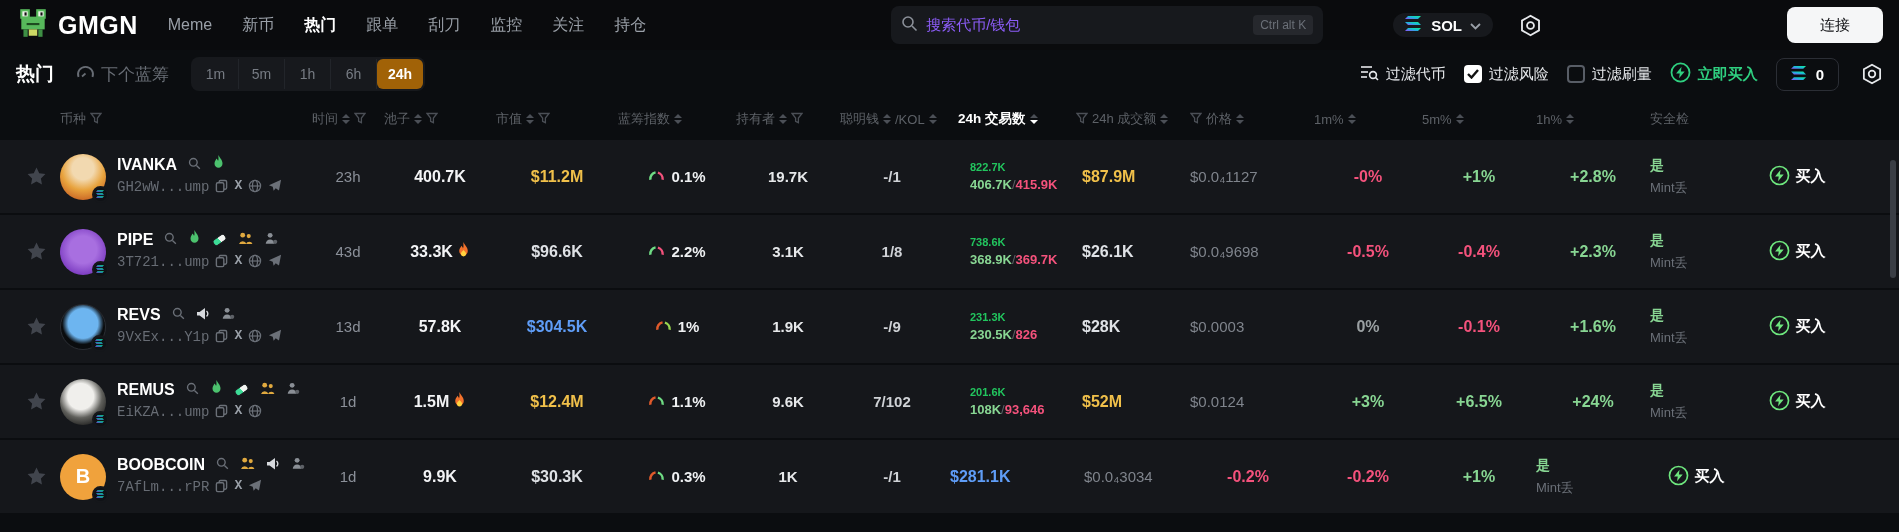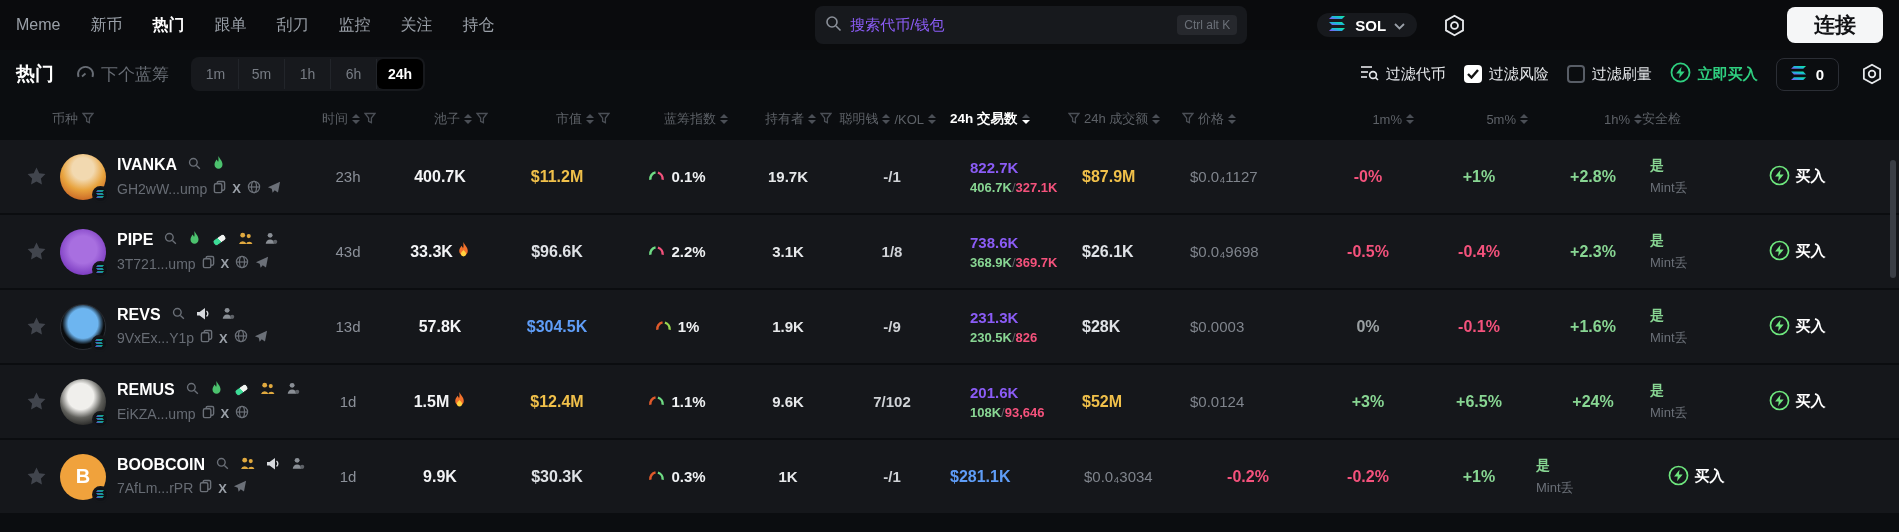--- a/index.html
+++ b/index.html
@@ -11,42 +11,42 @@
   .brand-name { font-size:25px; font-weight:800; color:#fff; letter-spacing:.5px; }
   .nav-items { display:flex; align-items:center; gap:30px; }
   .nav-item { font-size:16px; color:#9aa0a8; cursor:pointer; white-space:nowrap; }
   .nav-item.active { color:#fff; font-weight:700; }
   .searchbox { margin-left:auto; width:432px; height:38px; background:#17191d; border-radius:8px; display:flex; align-items:center; padding:0 10px; gap:8px; }
   .searchbox .ph { color:#8b5cf6; font-size:15px; flex:1; }
   .kbd { background:#26282d; color:#6b7078; font-size:12px; border-radius:4px; padding:3px 7px; }
   .chain-pill { margin-left:70px; height:24px; background:#17191d; border-radius:17px; display:flex; align-items:center; gap:8px; padding:0 12px; cursor:pointer;text-align:right; }
   .chain-pill .cname { color:#fff; font-size:15px; font-weight:700; }
   .icon-btn { margin-left:26px; display:flex; align-items:center; cursor:pointer; }
-  .connect-btn { margin-left:auto; width:96px; height:36px; background:#f5f6f7; color:#121316; font-size:21px; font-weight:700; border:none; border-radius:8px; cursor:pointer; }
+  .connect-btn { margin-left:auto; width:96px; height:36px; background:#f5f6f7; color:#121316; font-size:15px; font-weight:400; border:none; border-radius:8px; cursor:pointer; }
 
   
   .toolbar { height:48px; display:flex; align-items:center; padding:0 16px; }
   .hot-title { font-size:19px; font-weight:800; color:#fff; margin-right:22px; }
   .bluechip-tab { display:flex; align-items:center; gap:6px; color:#686d75; font-size:17px; margin-right:22px; cursor:pointer; }
   .tf-group { display:flex; background:#17191d; border-radius:8px; padding:2px; }
   .tf { width:46px; height:30px; display:flex; align-items:center; justify-content:center; font-size:14px; color:#777c84; border-right:1px solid #22252a; cursor:pointer; }
   .tf:last-child { border-right:none; }
-  .tf.active { background:#000000; color:#fff; font-weight:700; border-radius:6px; border-right:none; }
+  .tf.active { background:#a16207; color:#fff; font-weight:700; border-radius:6px; border-right:none; }
   .toolbar-right { margin-left:auto; display:flex; align-items:center; gap:18px; }
   .tr-item { display:flex; align-items:center; gap:7px; font-size:15px; color:#e6e8eb; cursor:pointer; white-space:nowrap;justify-content:flex-end; }
   .cb { width:18px; height:18px; border-radius:4px; }
   .cb.checked { background:#fff; display:flex; align-items:center; justify-content:center; }
   .cb.empty { border:2px solid #585d66; background:transparent; }
   .buy-now { color:#2fd080; font-weight:600; }
   .bal-pill { display:flex; align-items:center; gap:8px; border:1px solid #2b2e35; border-radius:8px; padding:7px 14px; color:#fff; font-weight:700; font-size:15px; cursor:pointer; }
 
   
   .grid { display:grid; grid-template-columns:48px 252px 72px 112px 122px 118px 104px 104px 132px 106px 132px 108px 114px 114px 92px 110px; align-items:center; }
-  .thead { height:42px; padding-left:4px; color:#5d6167; font-size:13px; }
-  .th { display:flex; align-items:center; gap:4px; justify-content:flex-end; cursor:pointer; }
+  .thead { height:42px; padding-left:12px; color:#5d6167; font-size:13px; }
+  .th { display:flex; align-items:center; gap:4px; justify-content:flex-start; cursor:pointer; }
   .th.left { justify-content:flex-start; }
   .th .lbl { white-space:nowrap; }
   .th.strong .lbl { color:#fff; font-weight:700; font-size:13.5px; }
   .carets { display:flex; flex-direction:column; gap:2px; }
   .car-up { width:0; height:0; border-left:4px solid transparent; border-right:4px solid transparent; border-bottom:4px solid #4b4f56; }
   .car-dn { width:0; height:0; border-left:4px solid transparent; border-right:4px solid transparent; border-top:4px solid #4b4f56; }
   .car-dn.on { border-top-color:#fff; }
 
   .row { height:75px; background:#15171b; border-bottom:2px solid #0b0d10; padding-left:12px; cursor:pointer; }
   .cell { display:flex; align-items:center; justify-content:center; }
@@ -54,33 +54,33 @@
   .c-token { justify-content:flex-start; gap:11px; }
   .avatar { position:relative; width:46px; height:46px; border-radius:50%; flex:none; display:flex; align-items:center; justify-content:center; font-weight:800; font-size:20px; color:#fff; }
   .av-ivanka { background:radial-gradient(circle at 50% 32%, #f2d9b0 0 28%, #e8a33d 55%, #c2571f 90%); }
   .av-pipe { background:radial-gradient(circle at 50% 45%, #a86fe0 0 40%, #6f2db8 85%); }
   .av-revs { background:radial-gradient(circle at 50% 42%, #6db5f0 0 44%, #0a0c0e 62%); border:1px solid #2a2d33; }
   .av-remus { background:radial-gradient(circle at 45% 38%, #f0efec 0 34%, #60605c 56%, #0c0c0c 88%); }
   .av-boob { background:#f0a23c; }
   .chainbadge { position:absolute; right:-3px; bottom:-3px; width:17px; height:17px; border-radius:50%; background:#101216; border:2px solid #15171b; display:flex; align-items:center; justify-content:center; }
   .tline1 { display:flex; align-items:center; gap:11px; }
   .tname { color:#fff; font-size:16px; font-weight:700; white-space:nowrap; }
-  .tline2 { display:flex; align-items:center; gap:6px; margin-top:5px; }
+  .tline2 { display:flex; align-items:flex-start; gap:6px; margin-top:5px;font-family:Liberation Mono, monospace; }
   .taddr { color:#676c74; font-size:14px; white-space:nowrap; }
   .xicon { color:#9aa0a8; font-weight:800; font-size:13px; line-height:1; }
   .pill-icon { width:15px; height:8px; border-radius:5px; background:linear-gradient(90deg,#3ddc97 50%,#f2f4f2 50%); transform:rotate(-35deg); border:1px solid #1d2024; }
 
   .c-time { color:#8b9099; font-size:15px; }
   .c-pool { color:#f3f4f6; font-size:16px; font-weight:700; gap:4px; }
   .c-mcap, .c-vol { font-size:16px; font-weight:700; }
   .c-blue { gap:6px; color:#eef0f2; font-size:15px; font-weight:600; }
   .c-holders { color:#e6e8ea; font-size:15px; font-weight:600; }
   .c-smart { color:#cfd2d6; font-size:15px; font-weight:600; }
   .c-txns { flex-direction:column; align-items:flex-start; justify-content:center; padding-left:26px; }
-  .txtop { color:#8b5cf6; font-size:15px; font-weight:700;text-align:center; }
+  .txtop { color:#22c55e; font-size:11px; font-weight:700;text-align:center; }
   .txsub { font-size:13px; margin-top:4px; font-weight:600; }
   .txsub .slash { color:#5d6167; font-weight:400; }
   .c-vol { justify-content:flex-start; padding-left:6px; }
   .c-price { color:#7f848c; font-size:15px; justify-content:flex-start; padding-left:8px; }
   .c-pct { font-size:16px; font-weight:700; }
   .c-safe { flex-direction:column; align-items:flex-start; justify-content:center; gap:4px; }
   .safe-yes { color:#88d693; font-size:14px; font-weight:600; }
   .safe-mint { color:#6b7078; font-size:13px; }
   .buybtn { display:flex; align-items:center; gap:6px; background:none; border:none; color:#fff; font-size:15px; font-weight:600; cursor:pointer; font-family:inherit; }
 
@@ -96,20 +96,38 @@
   <defs>
     <linearGradient id="solg" x1="0" y1="1" x2="1" y2="0">
       <stop offset="0" stop-color="#9945FF"></stop>
         <stop offset="0.5" stop-color="#19b8d8"></stop>
         <stop offset="1" stop-color="#14F195"></stop>
     </linearGradient>
   </defs>
 </svg>
 
 <div class="navbar">
+  <div class="brand">
+    <span>
+      <svg width="34" height="34" viewBox="0 0 32 32">
+        <rect x="4" y="3" width="9" height="9" fill="#57b85b"></rect>
+          <rect x="19" y="3" width="9" height="9" fill="#57b85b"></rect>
+        <rect x="6" y="5" width="5" height="5" fill="#eef3ea"></rect>
+          <rect x="21" y="5" width="5" height="5" fill="#eef3ea"></rect>
+        <rect x="8" y="6" width="2" height="3" fill="#111"></rect>
+          <rect x="23" y="6" width="2" height="3" fill="#111"></rect>
+        <rect x="5" y="10" width="22" height="12" fill="#57b85b"></rect>
+        <rect x="10" y="16" width="12" height="2" fill="#1d4a1f"></rect>
+        <rect x="12" y="22" width="8" height="6" fill="#cdd964"></rect>
+        <rect x="7" y="22" width="4" height="7" fill="#3e8f44"></rect>
+          <rect x="21" y="22" width="4" height="7" fill="#3e8f44"></rect>
+      </svg>
+    </span>
+    <span class="brand-name">GMGN</span>
+  </div>
   <div class="nav-items">
     <span class="nav-item">Meme</span>
     <span class="nav-item">新币</span>
     <span class="nav-item active">热门</span>
     <span class="nav-item">跟单</span>
     <span class="nav-item">刮刀</span>
     <span class="nav-item">监控</span>
     <span class="nav-item">关注</span>
     <span class="nav-item">持仓</span>
   </div>
@@ -395,21 +413,21 @@
     <span><svg width="17" height="13" viewBox="0 0 18 13" fill="none" stroke-width="2.6">
           <path d="M2.5 11 A 7 7 0 0 1 8 3.2" stroke="#6fdc84"></path>
           <path d="M10.5 3.5 A 7 7 0 0 1 15.5 11" stroke="#f4527c"></path>
         </svg></span>
     <span>0.1%</span>
   </div>
   <div class="cell c-holders">19.7K</div>
   <div class="cell c-smart">-/1</div>
   <div class="cell c-txns">
     <div class="txtop">822.7K</div>
-    <div class="txsub"><span class="green">406.7K</span><span class="slash">/</span><span class="pink">327.1K</span></div>
+    <div class="txsub"><span class="green">406.7K</span><span class="slash">/</span><span class="pink">415.9K</span></div>
   </div>
   <div class="cell c-vol yellow">$87.9M</div>
   <div class="cell c-price">$0.0₄1127</div>
   <div class="cell c-pct pink">-0%</div>
   <div class="cell c-pct green">+1%</div>
   <div class="cell c-pct green">+2.8%</div>
   <div class="cell c-safe">
     <div class="safe-yes">是</div>
     <div class="safe-mint">Mint丢</div>
   </div>

